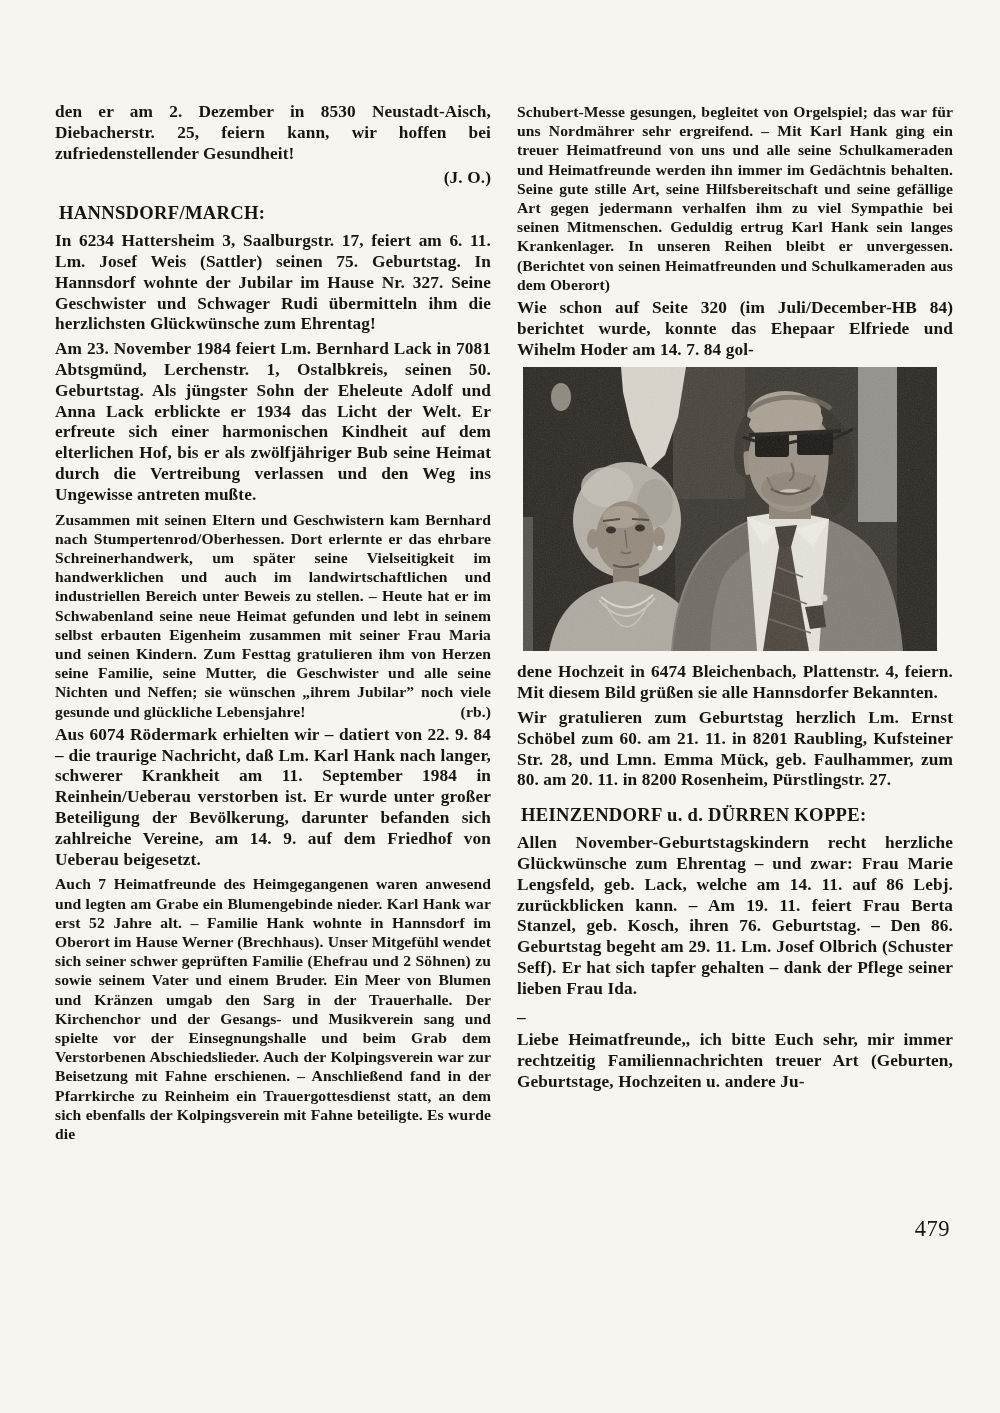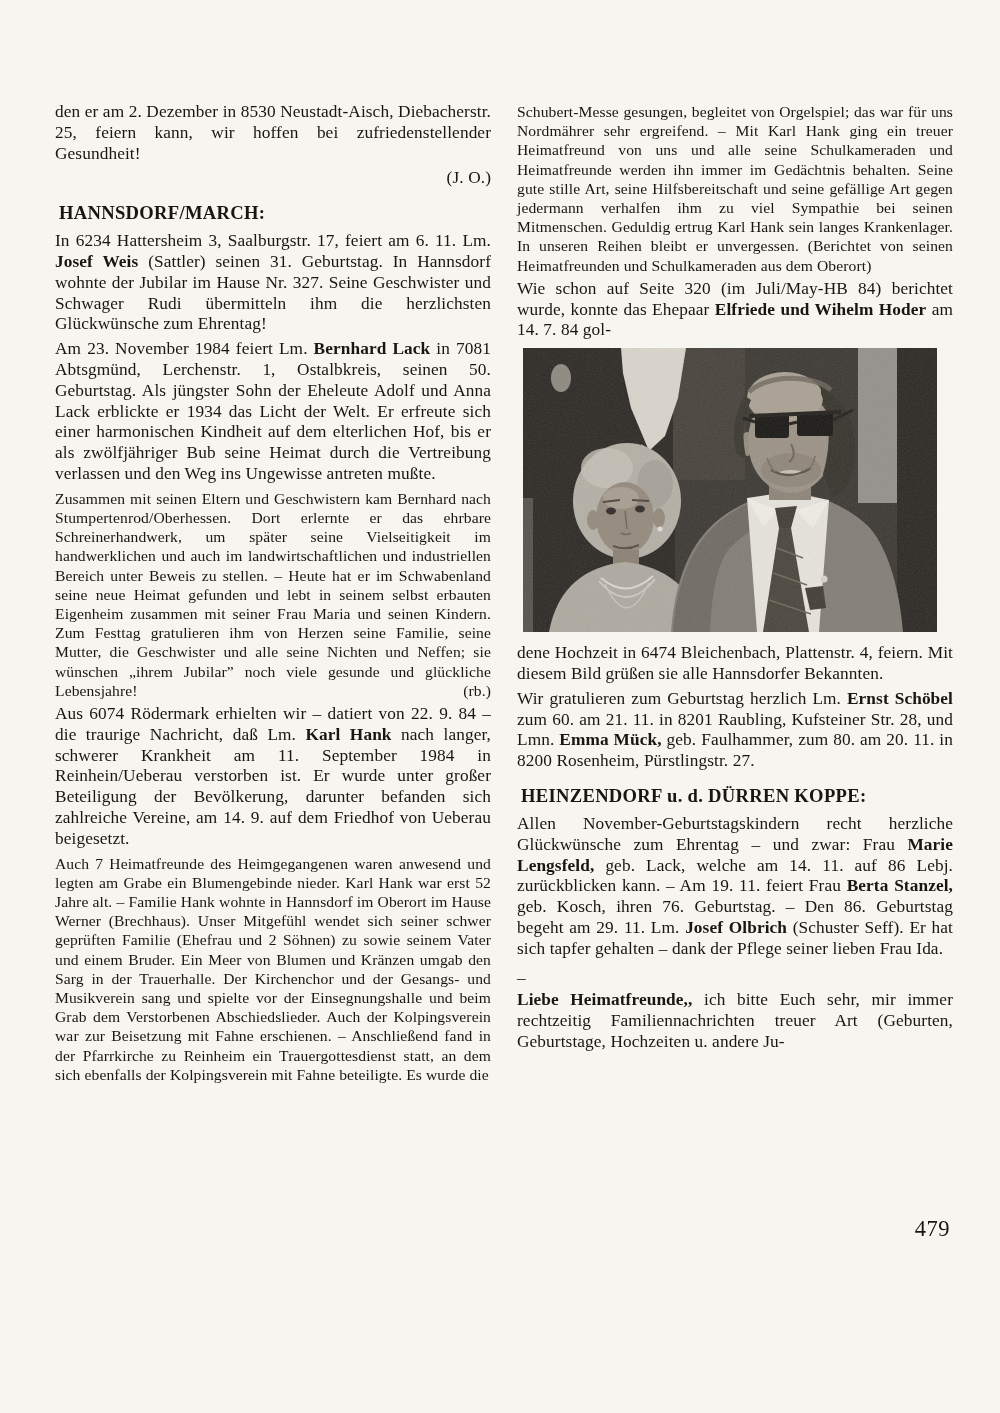--- a/index.html
+++ b/index.html
@@ -13,20 +13,21 @@
     font-family:"Liberation Serif","DejaVu Serif",serif;
     overflow:hidden;
   }
   .col{position:absolute;top:102px;width:436px;}
   .col-left{left:55px;}
   .col-right{left:517px;}
   p.para{
     margin:0 0 4px 0;
     text-align:justify;
     letter-spacing:.1px;
+    font-weight:bold;
   }
   .size-normal{font-size:17.3px;line-height:20.8px;}
   .size-small{font-size:15.6px;line-height:19.2px;}
   h3.heading{
     font-size:18.6px;line-height:22px;
     font-weight:bold;
     margin:13px 0 7px 4px;
     letter-spacing:.3px;
   }
   p.sig{text-align:right;margin:0 0 4px 0;}
@@ -47,29 +48,29 @@
   }
 </style>
 </head>
 <body>
 
 <div class="page">
   <div class="col col-left" id="col-left">
       <p class="para size-normal"><span>den er am 2. Dezember in 8530 Neustadt-Aisch, Diebacherstr. 25, feiern kann, wir hoffen bei zufriedenstellender Gesundheit!</span></p>
       <p class="para sig size-normal">(J. O.)</p>
       <h3 class="heading">HANNSDORF/MARCH:</h3>
-      <p class="para size-normal"><span>In 6234 Hattersheim 3, Saalburgstr. 17, feiert am 6. 11. Lm. </span><b>Josef Weis</b><span> (Sattler) seinen 31. Geburtstag. In Hannsdorf wohnte der Jubilar im Hause Nr. 327. Seine Geschwister und Schwager Rudi übermitteln ihm die herzlichsten Glückwünsche zum Ehrentag!</span></p>
+      <p class="para size-normal"><span>In 6234 Hattersheim 3, Saalburgstr. 17, feiert am 6. 11. Lm. </span><b>Josef Weis</b><span> (Sattler) seinen 75. Geburtstag. In Hannsdorf wohnte der Jubilar im Hause Nr. 327. Seine Geschwister und Schwager Rudi übermitteln ihm die herzlichsten Glückwünsche zum Ehrentag!</span></p>
       <p class="para size-normal"><span>Am 23. November 1984 feiert Lm. </span><b>Bernhard Lack</b><span> in 7081 Abtsgmünd, Lerchenstr. 1, Ostalbkreis, seinen 50. Geburtstag. Als jüngster Sohn der Eheleute Adolf und Anna Lack erblickte er 1934 das Licht der Welt. Er erfreute sich einer harmonischen Kindheit auf dem elterlichen Hof, bis er als zwölfjähriger Bub seine Heimat durch die Vertreibung verlassen und den Weg ins Ungewisse antreten mußte.</span></p>
       <p class="para size-small"><span>Zusammen mit seinen Eltern und Geschwistern kam Bernhard nach Stumpertenrod/Oberhessen. Dort erlernte er das ehrbare Schreinerhandwerk, um später seine Vielseitigkeit im handwerklichen und auch im landwirtschaftlichen und industriellen Bereich unter Beweis zu stellen. – Heute hat er im Schwabenland seine neue Heimat gefunden und lebt in seinem selbst erbauten Eigenheim zusammen mit seiner Frau Maria und seinen Kindern. Zum Festtag gratulieren ihm von Herzen seine Familie, seine Mutter, die Geschwister und alle seine Nichten und Neffen; sie wünschen „ihrem Jubilar” noch viele gesunde und glückliche Lebensjahre!</span><span class="tail">(rb.)</span></p>
       <p class="para size-normal"><span>Aus 6074 Rödermark erhielten wir – datiert von 22. 9. 84 – die traurige Nachricht, daß Lm. </span><b>Karl Hank</b><span> nach langer, schwerer Krankheit am 11. September 1984 in Reinhein/Ueberau verstorben ist. Er wurde unter großer Beteiligung der Bevölkerung, darunter befanden sich zahlreiche Vereine, am 14. 9. auf dem Friedhof von Ueberau beigesetzt.</span></p>
       <p class="para size-small"><span>Auch 7 Heimatfreunde des Heimgegangenen waren anwesend und legten am Grabe ein Blumengebinde nieder. Karl Hank war erst 52 Jahre alt. – Familie Hank wohnte in Hannsdorf im Oberort im Hause Werner (Brechhaus). Unser Mitgefühl wendet sich seiner schwer geprüften Familie (Ehefrau und 2 Söhnen) zu sowie seinem Vater und einem Bruder. Ein Meer von Blumen und Kränzen umgab den Sarg in der Trauerhalle. Der Kirchenchor und der Gesangs- und Musikverein sang und spielte vor der Einsegnungshalle und beim Grab dem Verstorbenen Abschiedslieder. Auch der Kolpingsverein war zur Beisetzung mit Fahne erschienen. – Anschließend fand in der Pfarrkirche zu Reinheim ein Trauergottesdienst statt, an dem sich ebenfalls der Kolpingsverein mit Fahne beteiligte. Es wurde die</span></p>
     </div>
   <div class="col col-right" id="col-right">
       <p class="para size-small"><span>Schubert-Messe gesungen, begleitet von Orgelspiel; das war für uns Nordmährer sehr ergreifend. – Mit Karl Hank ging ein treuer Heimatfreund von uns und alle seine Schulkameraden und Heimatfreunde werden ihn immer im Gedächtnis behalten. Seine gute stille Art, seine Hilfsbereitschaft und seine gefällige Art gegen jedermann verhalfen ihm zu viel Sympathie bei seinen Mitmenschen. Geduldig ertrug Karl Hank sein langes Krankenlager. In unseren Reihen bleibt er unvergessen. (Berichtet von seinen Heimatfreunden und Schulkameraden aus dem Oberort)</span></p>
-      <p class="para size-normal"><span>Wie schon auf Seite 320 (im Juli/May-HB 84) berichtet wurde, konnte das Ehepaar </span><b>Elfriede und Wihelm Hoder</b><span> am 14. 7. 84 gol-</span></p>
+      <p class="para size-normal"><span>Wie schon auf Seite 320 (im Juli/December-HB 84) berichtet wurde, konnte das Ehepaar </span><b>Elfriede und Wihelm Hoder</b><span> am 14. 7. 84 gol-</span></p>
       <figure class="photo-wrap">
     <svg width="414" height="284" viewBox="0 0 414 284" xmlns="http://www.w3.org/2000/svg">
       <defs>
         <filter id="grain" x="0" y="0" width="100%" height="100%">
           <feTurbulence type="fractalNoise" baseFrequency="0.8" numOctaves="2" stitchTiles="stitch"></feTurbulence>
           <feColorMatrix type="saturate" values="0"></feColorMatrix>
         </filter>
         <clipPath id="photo-clip">
               <rect x="0" y="0" width="414" height="284"></rect>
             </clipPath>

